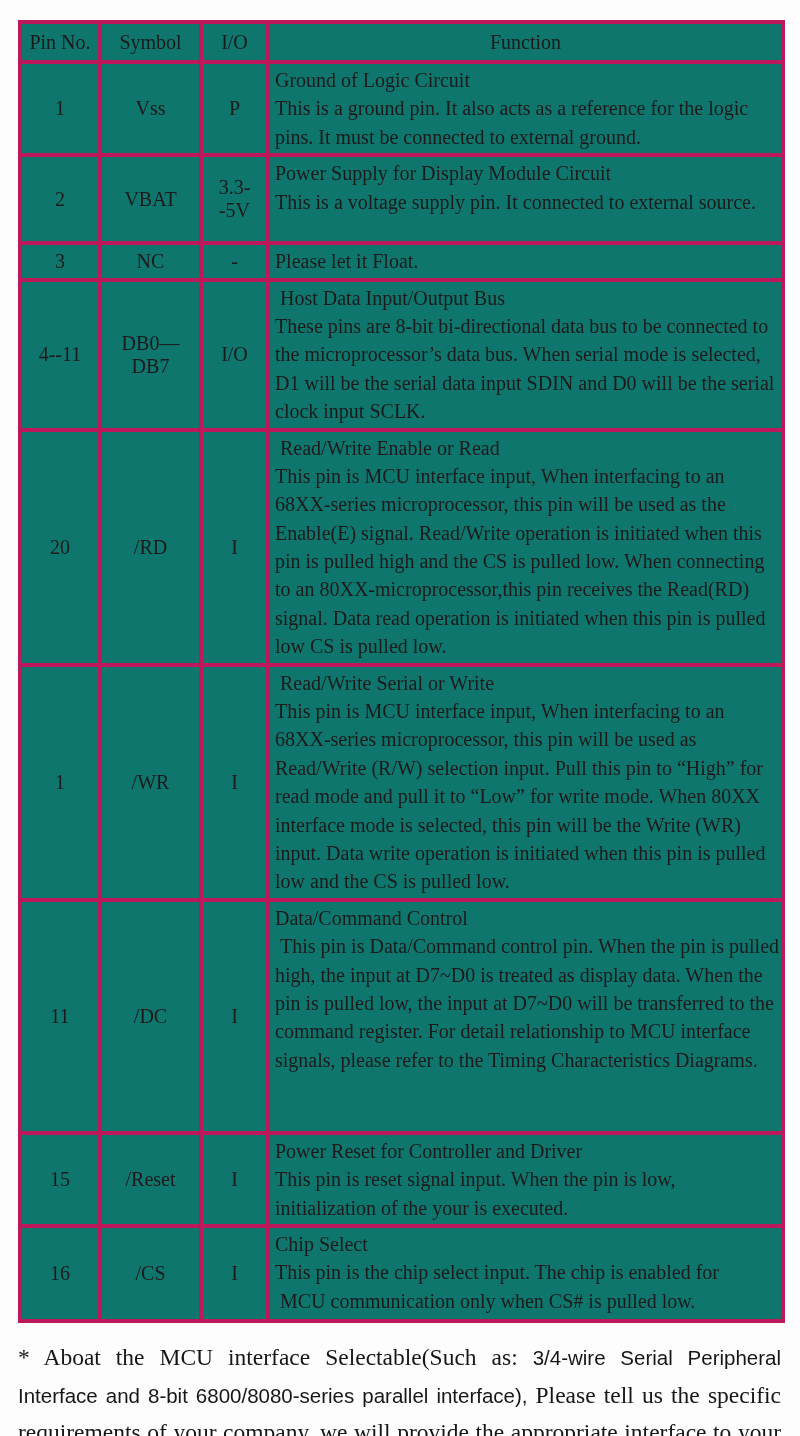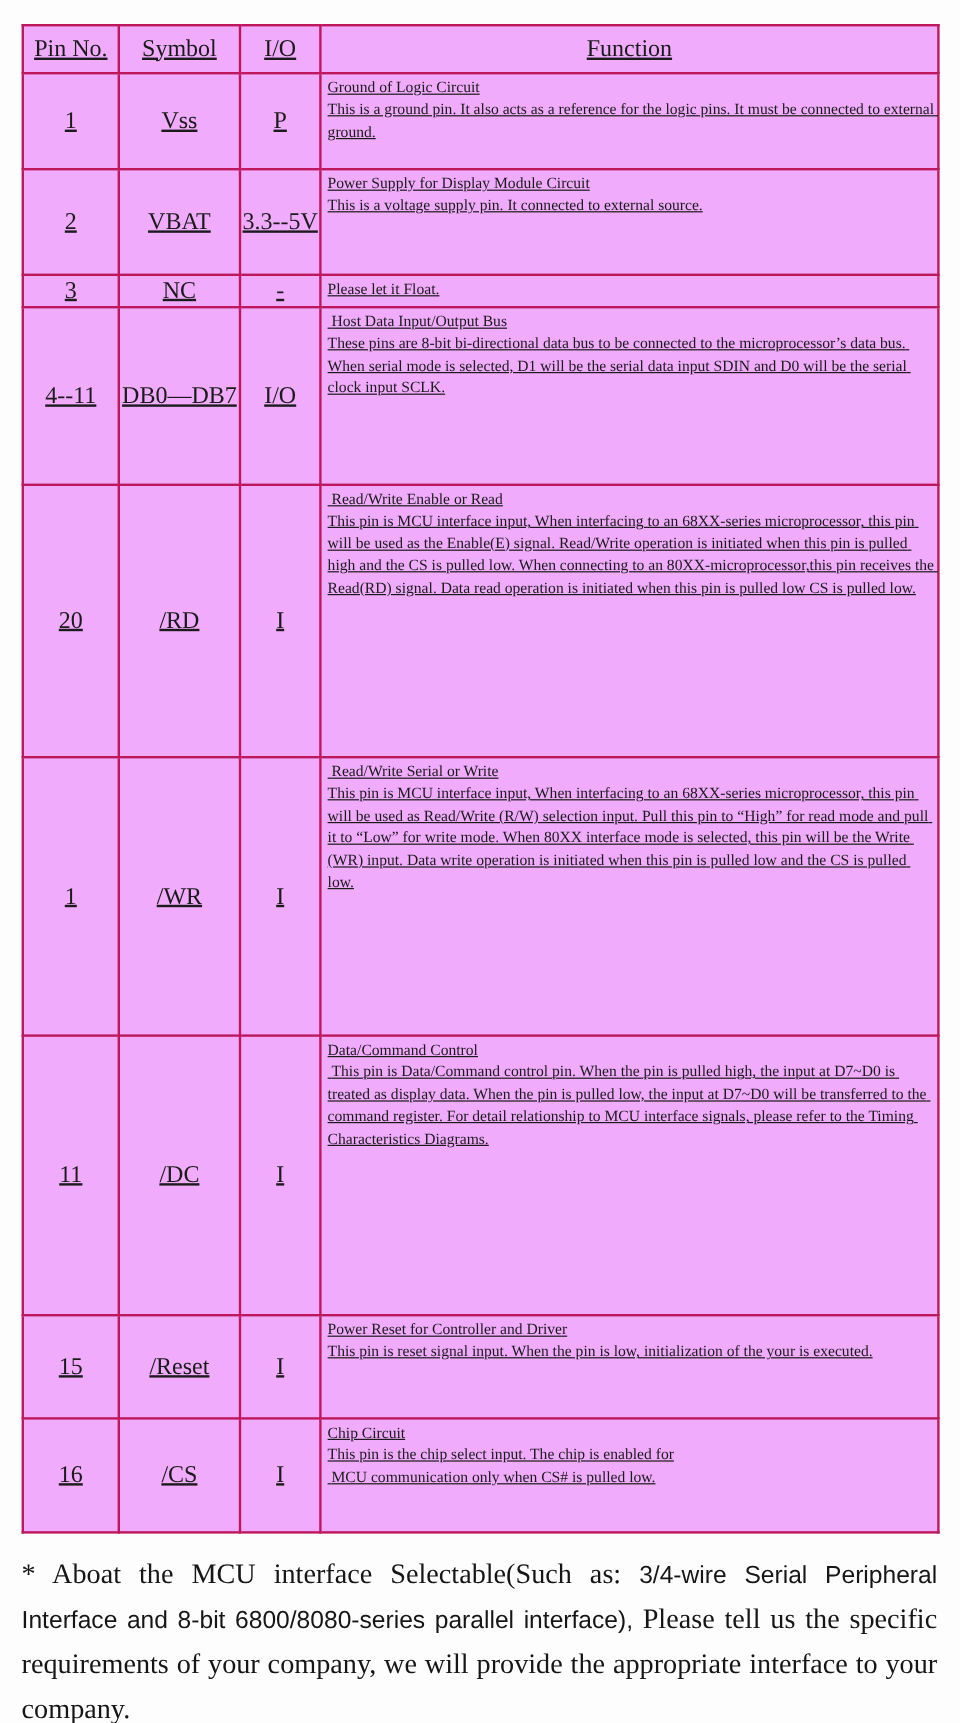--- a/index.html
+++ b/index.html
@@ -14,45 +14,44 @@
     height: 1436px;
     padding: 20px 18px 0 18px;
     background: #fdfdfd;
   }
   table.pin-table {
     border-collapse: collapse;
     width: 763px;
     table-layout: fixed;
   }
   .pin-table td, .pin-table th {
-    border: 2px solid #be185d;
+    border: 4px solid #be185d;
     font-weight: normal;
-    background: #f0abfc;
-    text-decoration: underline;
+    background: #0f766e;
   }
   col.c1 { width: 80px; }
   col.c2 { width: 101px; }
   col.c3 { width: 67px; }
   col.c4 { width: 515px; }
   .hdr th {
     font-size: 20px;
     text-align: center;
     vertical-align: middle;
     padding: 2px;
   }
   .cell-pin, .cell-sym, .cell-io {
     text-align: center;
     vertical-align: middle;
     font-size: 20px;
     padding: 0 1px;
   }
   .cell-fn {
     vertical-align: top;
     padding: 2px 1px 2px 5px;
-    font-size: 13px;
+    font-size: 20px;
     line-height: 1.42;
   }
   .fn-title, .fn-body { white-space: pre-wrap; }
   
   tr.rh-hdr  { height: 40px; }
   tr.rh-r0   { height: 80px; }
   tr.rh-r1   { height: 88px; }
   tr.rh-r2   { height: 27px; }
   tr.rh-r3   { height: 148px; }
   tr.rh-r4   { height: 227px; }
@@ -170,21 +169,21 @@
           <div class="fn-title">Power Reset for Controller and Driver</div>
           <div class="fn-body">This pin is reset signal input. When the pin is low, initialization of the your is executed.</div>
         </td>
       </tr>
 
       <tr class="rh-r8">
         <td class="cell-pin">16</td>
         <td class="cell-sym">/CS</td>
         <td class="cell-io">I</td>
         <td class="cell-fn">
-          <div class="fn-title">Chip Circuit</div>
+          <div class="fn-title">Chip Select</div>
           <div class="fn-body">This pin is the chip select input. The chip is enabled for
  MCU communication only when CS# is pulled low.</div>
         </td>
       </tr>
     </tbody>
   </table>
 
   <p class="footnote"><span>*  Aboat  the  MCU  interface  Selectable(Such  as: </span><span class="fn-sans">3/4-wire Serial Peripheral Interface and 8-bit 6800/8080-series parallel interface), </span><span>Please tell us the specific requirements of your company, we will provide the appropriate interface to your company.</span></p>
 
 </div>

